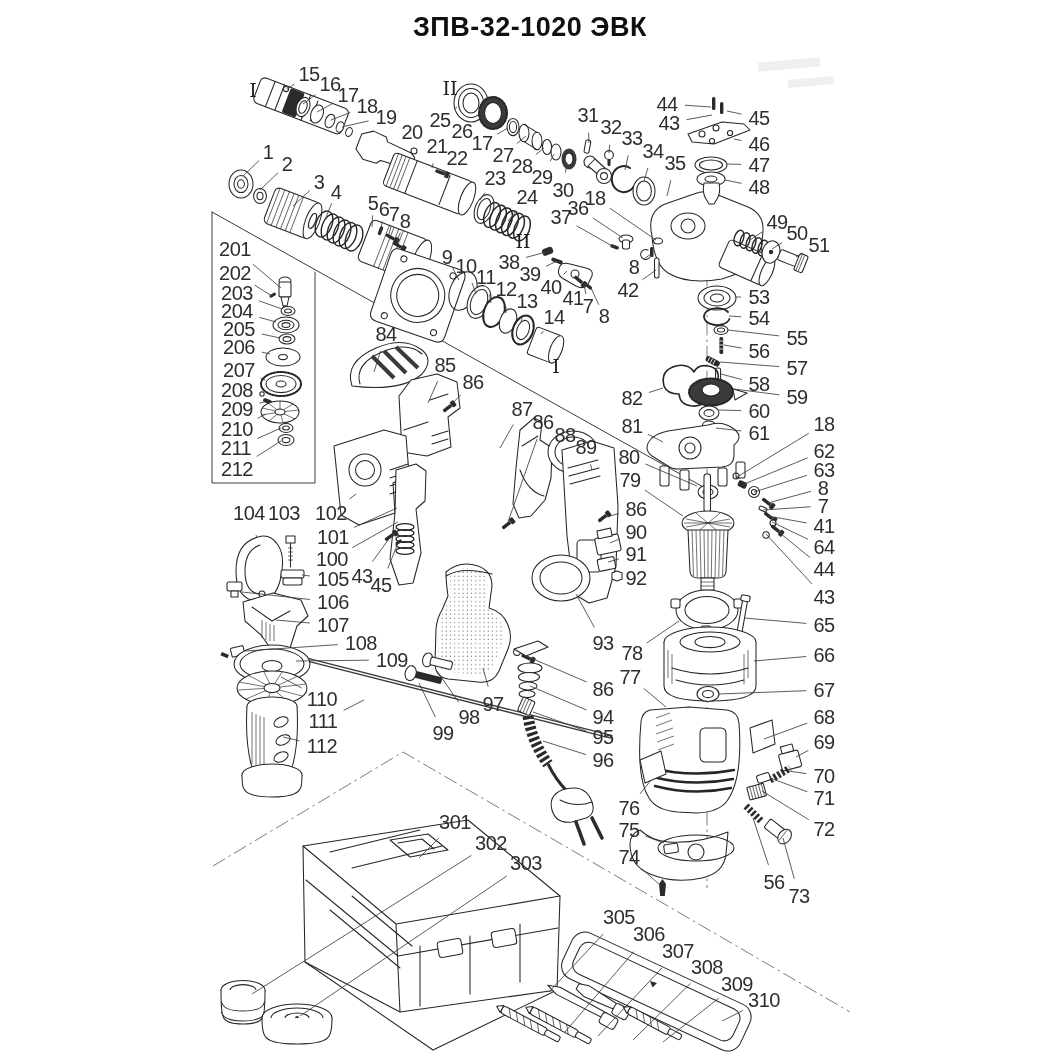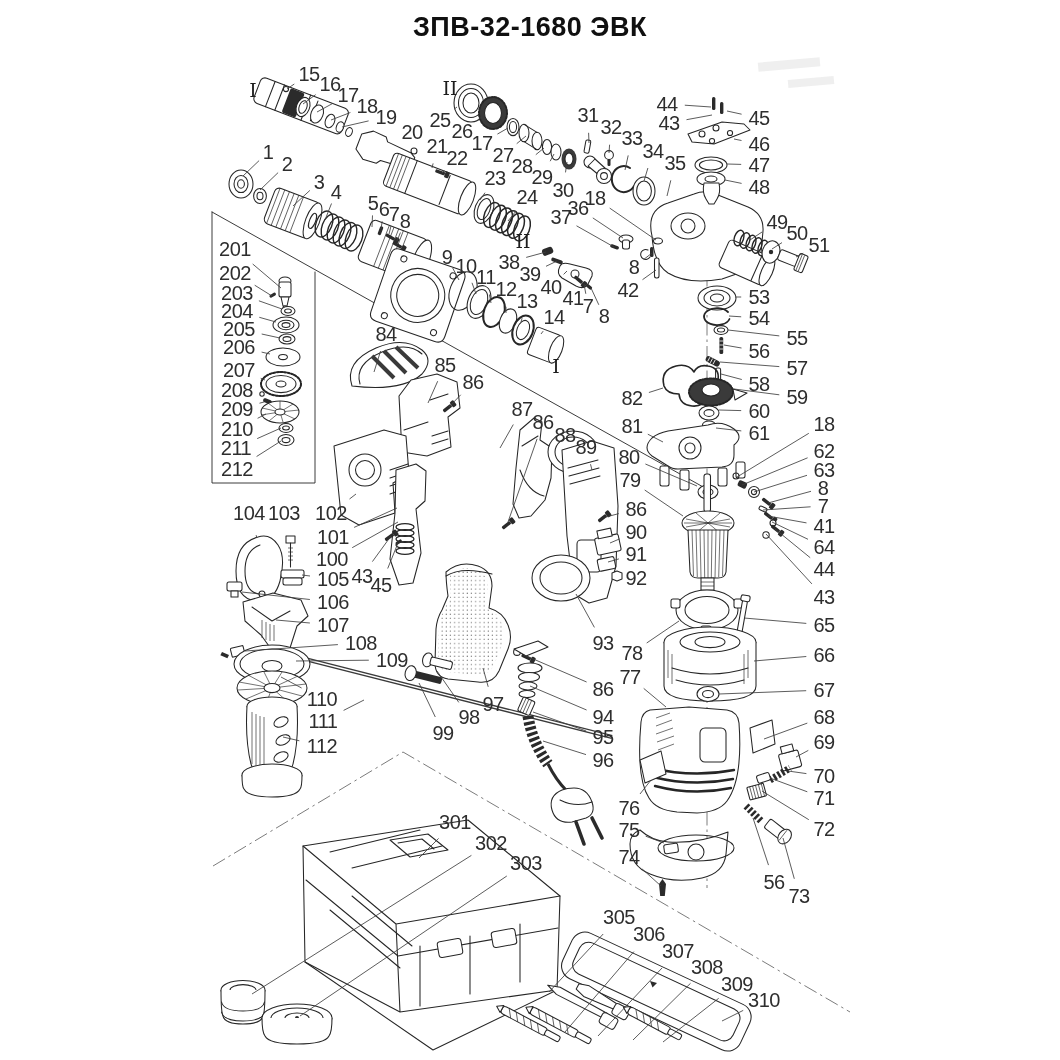--- a/index.html
+++ b/index.html
@@ -14,21 +14,21 @@
   .h{stroke:#262626;stroke-width:.65;fill:none}
   .cl{stroke:#5a5a5a;stroke-width:.8;fill:none;stroke-dasharray:14 4 2.5 4}
   .lbl{fill:#2e2e2e;font-size:20px;letter-spacing:-0.5px}
   .mk{fill:#1d1d1d;font-family:"DejaVu Serif",serif;font-size:19px}
   .ld{stroke:#3f3f3f;stroke-width:.85;fill:none}
 </style>
 </head>
 <body>
 
 <div class="stage">
-  <div class="title">ЗПВ-32-1680 ЭВК</div>
+  <div class="title">ЗПВ-32-1020 ЭВК</div>
 
   <svg id="art" width="1060" height="1060" viewBox="0 0 1060 1060">
     <defs>
       <pattern id="dots" width="4.2" height="4.2" patternUnits="userSpaceOnUse">
         <circle cx="1.1" cy="1.1" r=".65" fill="#6a6a6a"></circle>
       </pattern>
       <g id="scrG" fill="#2b2b2b">
         <rect x="-7" y="-1.7" width="10" height="3.4" rx="1.2"></rect>
         <rect x="3" y="-3.2" width="4.5" height="6.4" rx="1.2"></rect>
       </g>

